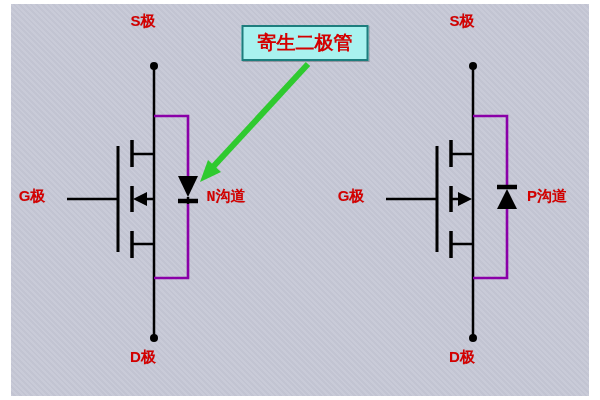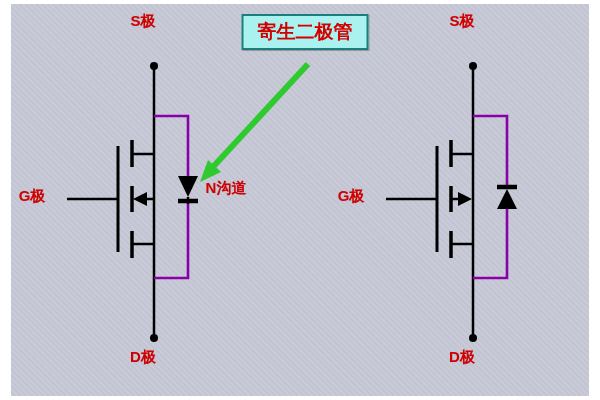--- a/index.html
+++ b/index.html
@@ -116,24 +116,25 @@
       <polygon points="189,178 197,156 210,168" fill="#2fca2f"></polygon>
     </g>
   </svg>
 
   <div class="lbl" style="left:132px;top:17px;">S极</div>
 
   <div class="lbl" style="left:132px;top:353px;">D极</div>
 
   <div class="lbl" style="left:21px;top:192px;">G极</div>
 
-  <div class="lbl" style="left:215px;top:184px;">N沟道</div>
+  <div class="lbl" style="left:215px;top:192px;font-family:Liberation Mono, monospace;">N沟道</div>
 
   <div class="lbl" style="left:451px;top:17px;">S极</div>
 
   <div class="lbl" style="left:451px;top:353px;">D极</div>
 
   <div class="lbl" style="left:340px;top:192px;">G极</div>
 
+  <div class="lbl" style="left:536px;top:192px;">P沟道</div>
 
-  <div class="callout" style="left:294px;top:28px;">寄生二极管</div>
+  <div class="callout" style="left:294px;top:39px;">寄生二极管</div>
 
 </div>
 
 </body></html>

